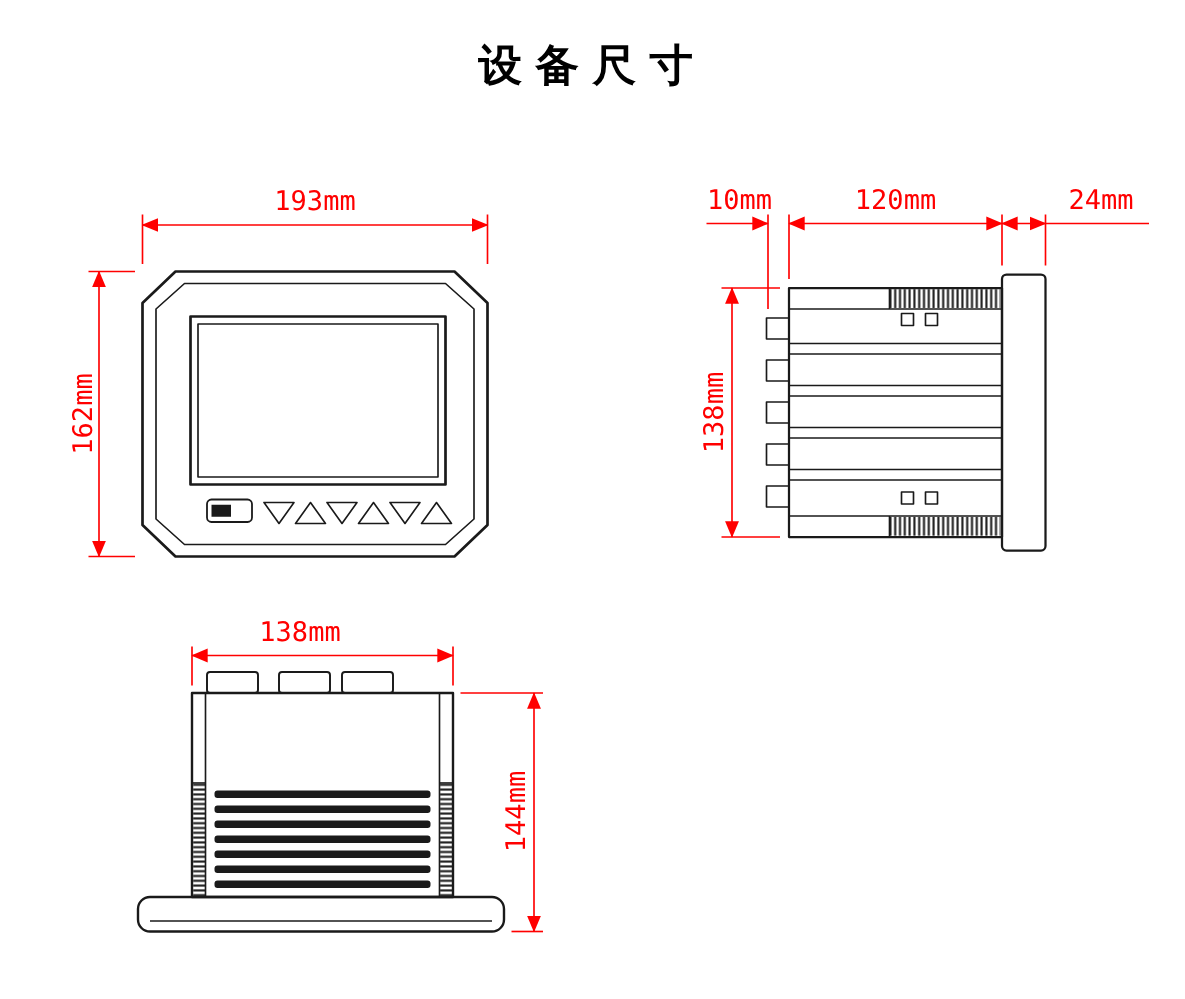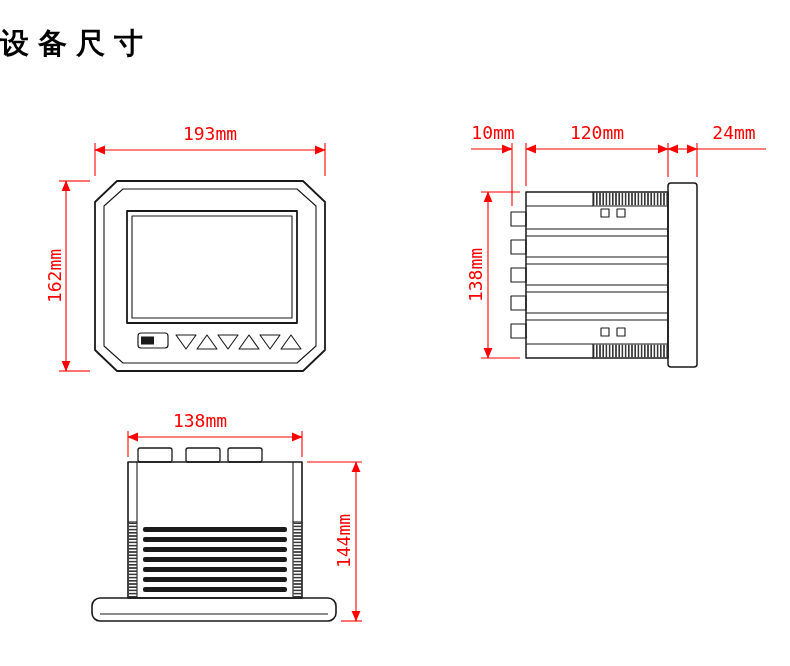--- a/index.html
+++ b/index.html
@@ -1,18 +1,18 @@
 <!DOCTYPE html>
 <html><head>
 <meta charset="utf-8">
 <style>
   html,body{margin:0;padding:0;background:#ffffff}
   .page{position:relative;width:790px;height:666px;background:#ffffff;overflow:hidden;
         font-family:"DejaVu Sans",sans-serif}
-  .title{position:absolute;top:24px;left:0;width:100%;
+  .title{position:absolute;top:24px;left:0;width:100%;text-align:center;
          font-size:29px;font-weight:bold;letter-spacing:9px;color:#000000}
   svg.drawing{position:absolute;left:0;top:0}
   .dimtext text{font-family:"DejaVu Sans Mono",monospace;font-size:18px}
 </style>
 </head>
 <body>
 
 <div class="page">
 
   <div class="title">设备尺寸</div>

